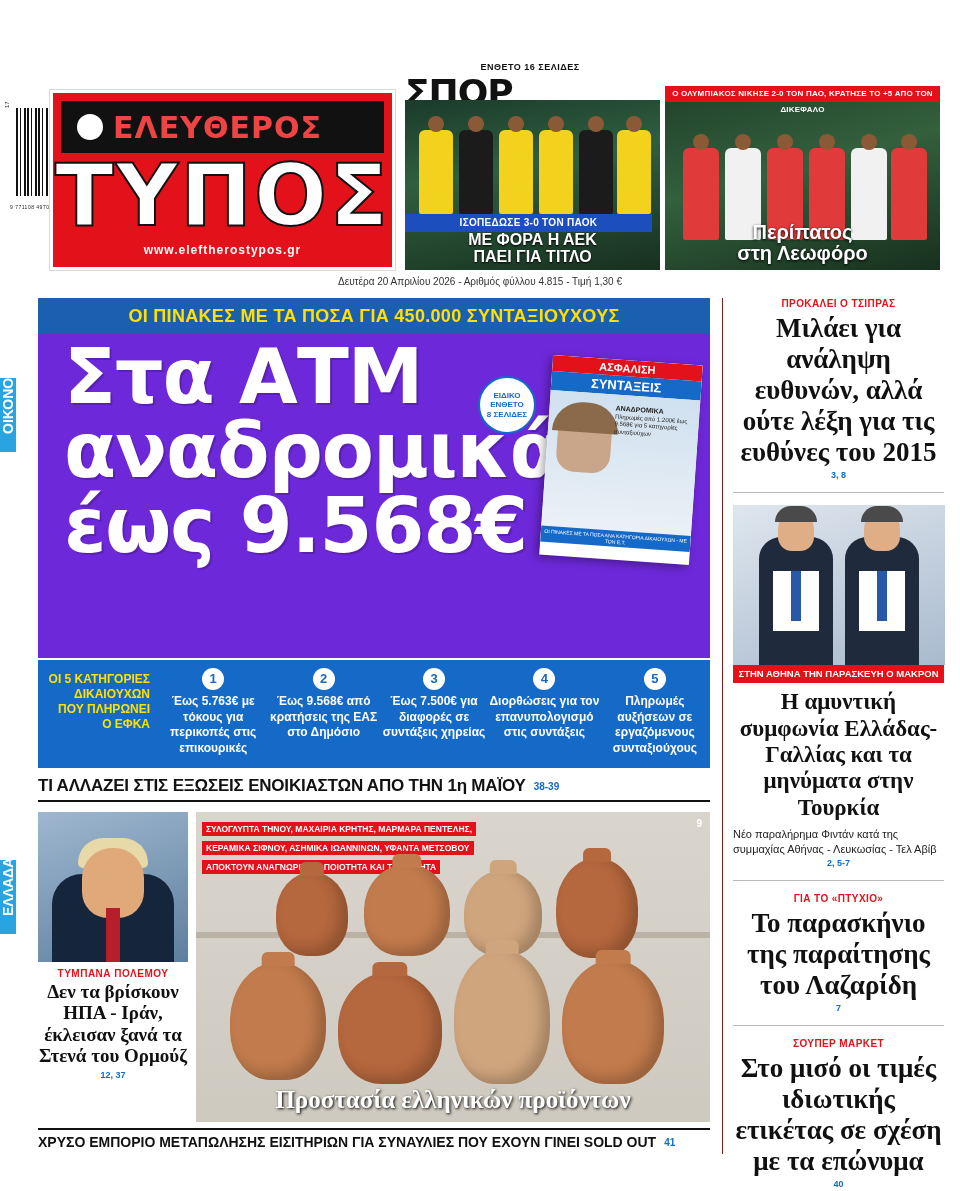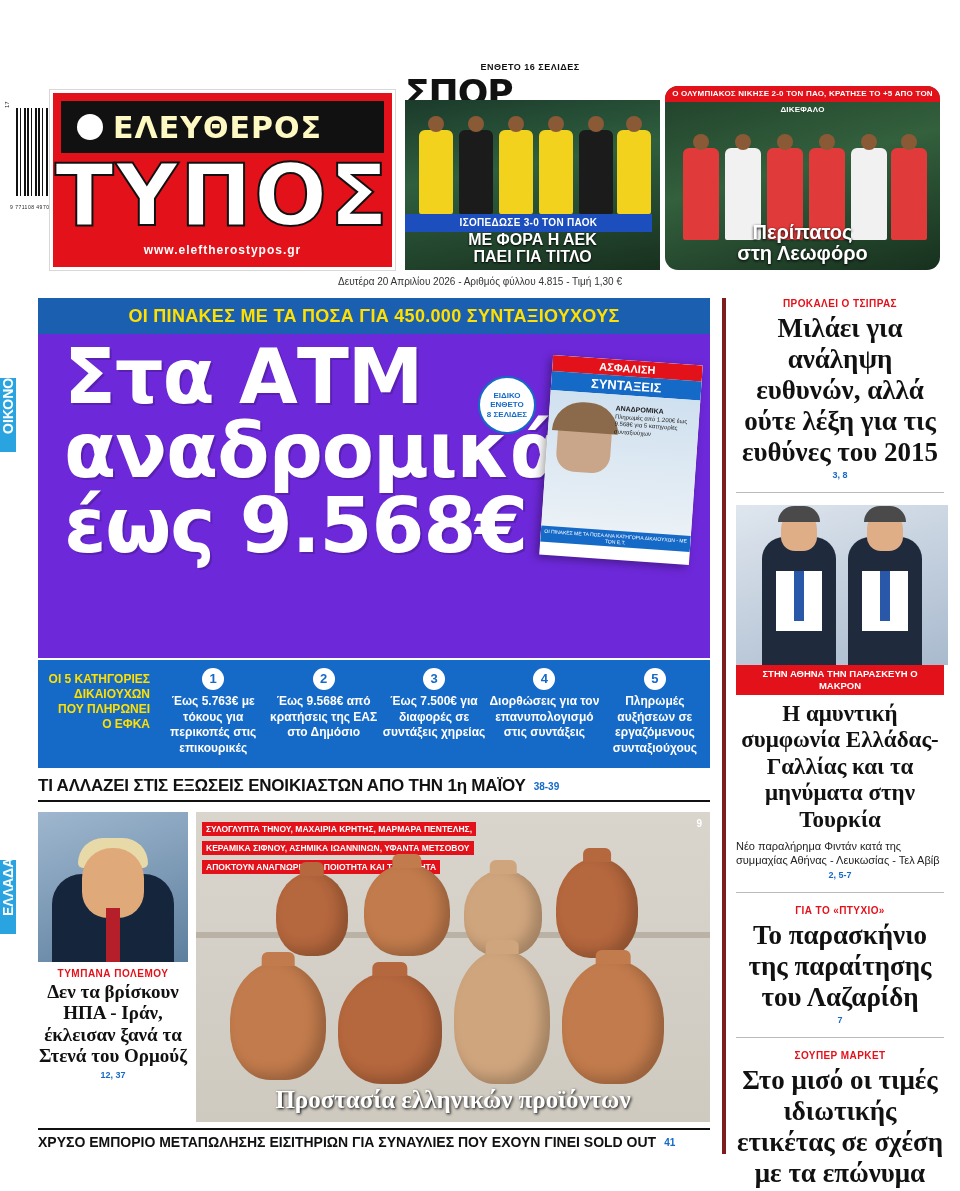--- a/index.html
+++ b/index.html
@@ -20,21 +20,21 @@
   .barcode .bars { width:100%; height:100%;
     background:
       repeating-linear-gradient(90deg,#111 0 2px,#fff 2px 4px,#111 4px 5px,#fff 5px 8px,#111 8px 10px,#fff 10px 11px);
   }
   .barcode .code { position:absolute; left:-14px; top:96px; width:62px; font-size:5px; text-align:center; color:#222; letter-spacing:.5px;}
   .barcode .issue { position:absolute; left:-12px; top:0; transform:rotate(-90deg); transform-origin:left top; font-size:6px; color:#222;}
 
   .logo-box { position:absolute; left:50px; top:90px; width:345px; height:180px; background:#e3121a; border:3px solid #fff; box-shadow:0 0 0 1px #d8d8d8; }
   .logo-top { position:absolute; left:8px; top:8px; right:8px; height:52px; background:#111; display:flex; align-items:center; }
   .logo-dot { width:26px; height:26px; border-radius:50%; background:#fff; margin-left:16px; flex:0 0 auto;}
-  .logo-top-text { color:#fef9c3; font-weight:bold; font-size:30px; letter-spacing:1px; margin-left:10px; font-family:"DejaVu Sans", sans-serif; }
+  .logo-top-text { color:#ef4444; font-weight:bold; font-size:30px; letter-spacing:1px; margin-left:10px; font-family:"DejaVu Sans", sans-serif; }
   .logo-main { position:absolute; left:0; right:0; top:62px; text-align:center; color:#fff; font-size:86px; font-weight:bold; letter-spacing:2px; line-height:.95; font-family:"DejaVu Sans", sans-serif; -webkit-text-stroke:2px #111; }
   .logo-url { position:absolute; left:0; right:0; bottom:10px; text-align:center; color:#fff; font-size:12px; letter-spacing:1px; font-weight:bold;}
 
   .sport-kicker { position:absolute; left:405px; top:62px; width:250px; text-align:center; font-size:9px; font-weight:bold; color:#111; letter-spacing:.5px;}
   .sport-word { position:absolute; left:405px; top:72px; width:170px; height:42px; color:#111; font-size:36px; font-weight:bold; font-family:"DejaVu Sans", sans-serif; letter-spacing:-1px; }
   .photo { position:absolute; overflow:hidden; }
   .photo .cap { position:absolute; left:0; right:0; bottom:0; padding:6px 8px; color:#fff; font-weight:bold; }
 
   
   .sp1 { left:405px; top:100px; width:255px; height:170px;
@@ -42,21 +42,21 @@
   .sp1 .figs { position:absolute; left:0; top:20px; width:100%; height:120px; }
   .sp1 .f { position:absolute; bottom:26px; width:34px; height:84px; background:#f2d21c; border-radius:6px 6px 2px 2px;}
   .sp1 .f:before { content:""; position:absolute; left:9px; top:-14px; width:16px; height:16px; border-radius:50%; background:#8a5a36;}
   .sp1 .f.dark { background:#1b1b1b; }
   .sp1 .ribbon { position:absolute; left:0; right:8px; bottom:38px; height:18px; background:#1c4fbd; }
   .sp1 .ribbon span { color:#fff; font-size:10px; font-weight:bold; display:block; text-align:center; line-height:18px; letter-spacing:.3px;}
   .sp1 .cap { color:#fff; font-size:16px; line-height:1.05; text-align:center; padding-bottom:4px; text-shadow:0 1px 2px #000;}
 
   
   .sp2 { left:665px; top:86px; width:275px; height:184px;
-    background:linear-gradient(165deg,#20402a 0%,#33603d 45%,#17301e 100%);border-radius:13px; }
+    background:linear-gradient(165deg,#20402a 0%,#33603d 45%,#17301e 100%); }
   .sp2 .banner { position:absolute; left:0; right:0; top:0; height:16px; background:#e3121a; color:#fff; font-size:8px; font-weight:bold; text-align:center; line-height:16px; letter-spacing:.2px;}
   .sp2 .f { position:absolute; bottom:30px; width:36px; height:92px; background:#e03a3a; border-radius:6px 6px 2px 2px;}
   .sp2 .f:before { content:""; position:absolute; left:10px; top:-14px; width:16px; height:16px; border-radius:50%; background:#8a5a36;}
   .sp2 .f.w { background:#f1f1f1; }
   .sp2 .cap { color:#fff; font-size:20px; line-height:1.05; text-align:center; text-shadow:0 1px 3px #000; }
 
   .dateline { position:absolute; left:0; top:276px; width:960px; text-align:center; font-size:10px; color:#333; }
 
   
   .edge { position:absolute; left:0; width:16px; background:#2aa4e0; }
@@ -118,21 +118,21 @@
   .vase.n { background:#c27b4c; }
   .vase.l { background:#cfa57d; }
   .vase:after { content:""; position:absolute; left:50%; transform:translateX(-50%); top:-10px; width:34%; height:14px; background:inherit; border-radius:6px 6px 0 0;}
 
   
   .bottomstrip { position:absolute; left:38px; top:1128px; width:672px; height:26px; border-top:2px solid #111; display:flex; align-items:center; }
   .bottomstrip .tx { font-size:14px; font-weight:bold; }
   .bottomstrip .pg { margin-left:8px; font-size:10px; color:#1569c7; font-weight:bold;}
 
   
-  .rail { position:absolute; left:722px; top:298px; width:222px; border-left:4px solid #7f1d1d; padding-left:10px; height:856px;}
+  .rail { position:absolute; left:722px; top:298px; width:222px; border-left:1px solid #7f1d1d; padding-left:10px; height:856px;}
   .rail .kick { text-align:center; color:#e3121a; font-size:10px; font-weight:bold; letter-spacing:.4px; }
   .rail h3 { margin:4px 0 0; text-align:center; font-family:"Liberation Serif", serif; font-weight:bold; font-size:27px; line-height:1.15; }
   .rail .pg { text-align:center; font-size:9px; color:#1569c7; font-weight:bold; margin-top:2px; }
   .rail hr { border:0; border-top:1px solid #bbb; margin:12px 0; }
   .leaders { width:212px; height:160px; background:linear-gradient(160deg,#dfe6ee,#a9bace); position:relative; overflow:hidden; }
   .leaders .m { position:absolute; bottom:0; width:74px; height:128px; background:#1f2a3c; border-radius:22px 22px 0 0;}
   .leaders .m .h { position:absolute; left:50%; transform:translateX(-50%); top:-26px; width:36px; height:40px; background:#dfae86; border-radius:18px 18px 14px 14px;}
   .leaders .m .h:after { content:""; position:absolute; left:-3px; top:-5px; width:42px; height:16px; background:#4a4a4a; border-radius:20px 20px 0 0;}
   .leaders .m .sh { position:absolute; left:14px; top:34px; width:46px; height:60px; background:#fff;}
   .leaders .m .ti { position:absolute; left:32px; top:34px; width:10px; height:50px; background:#2a58a8;}

